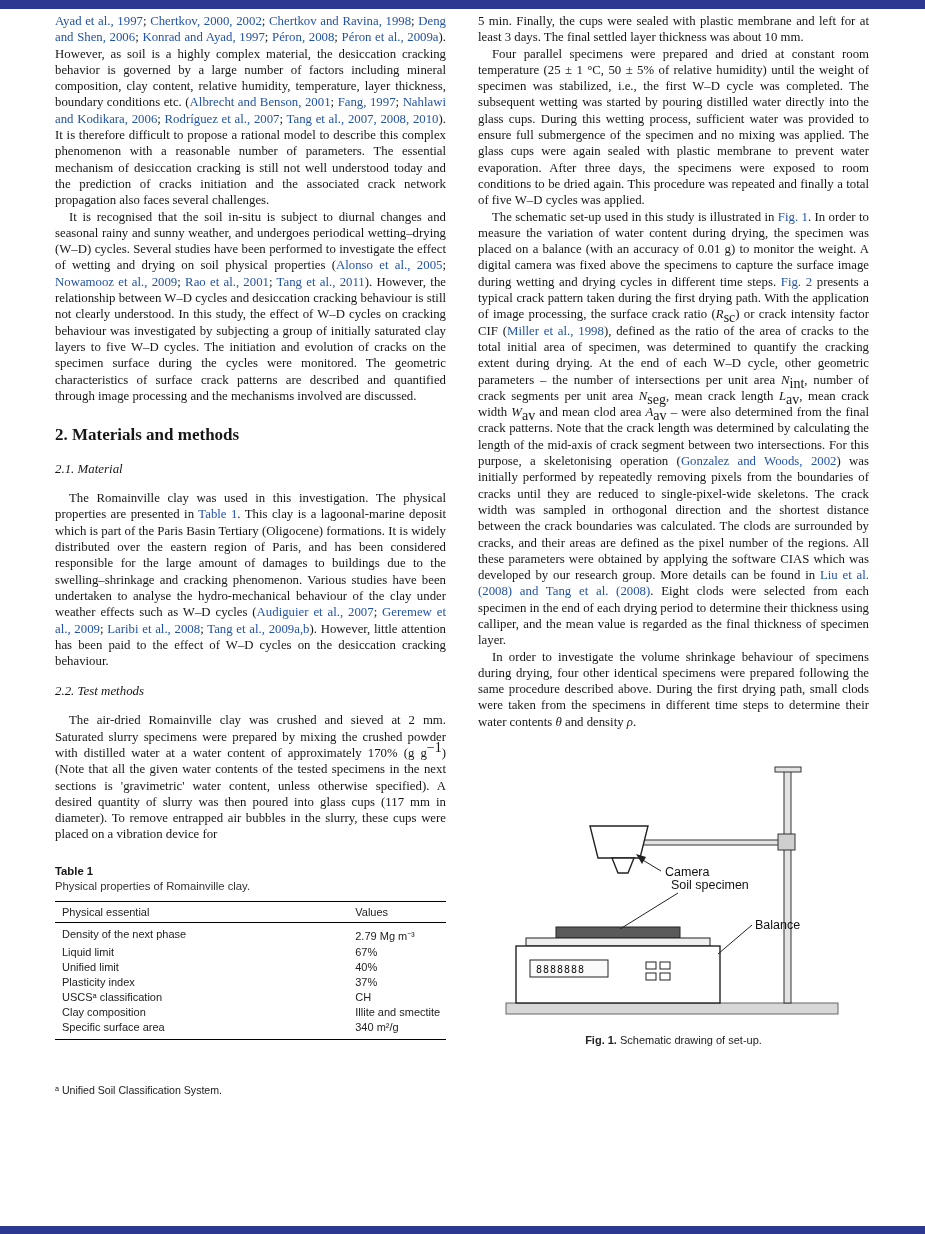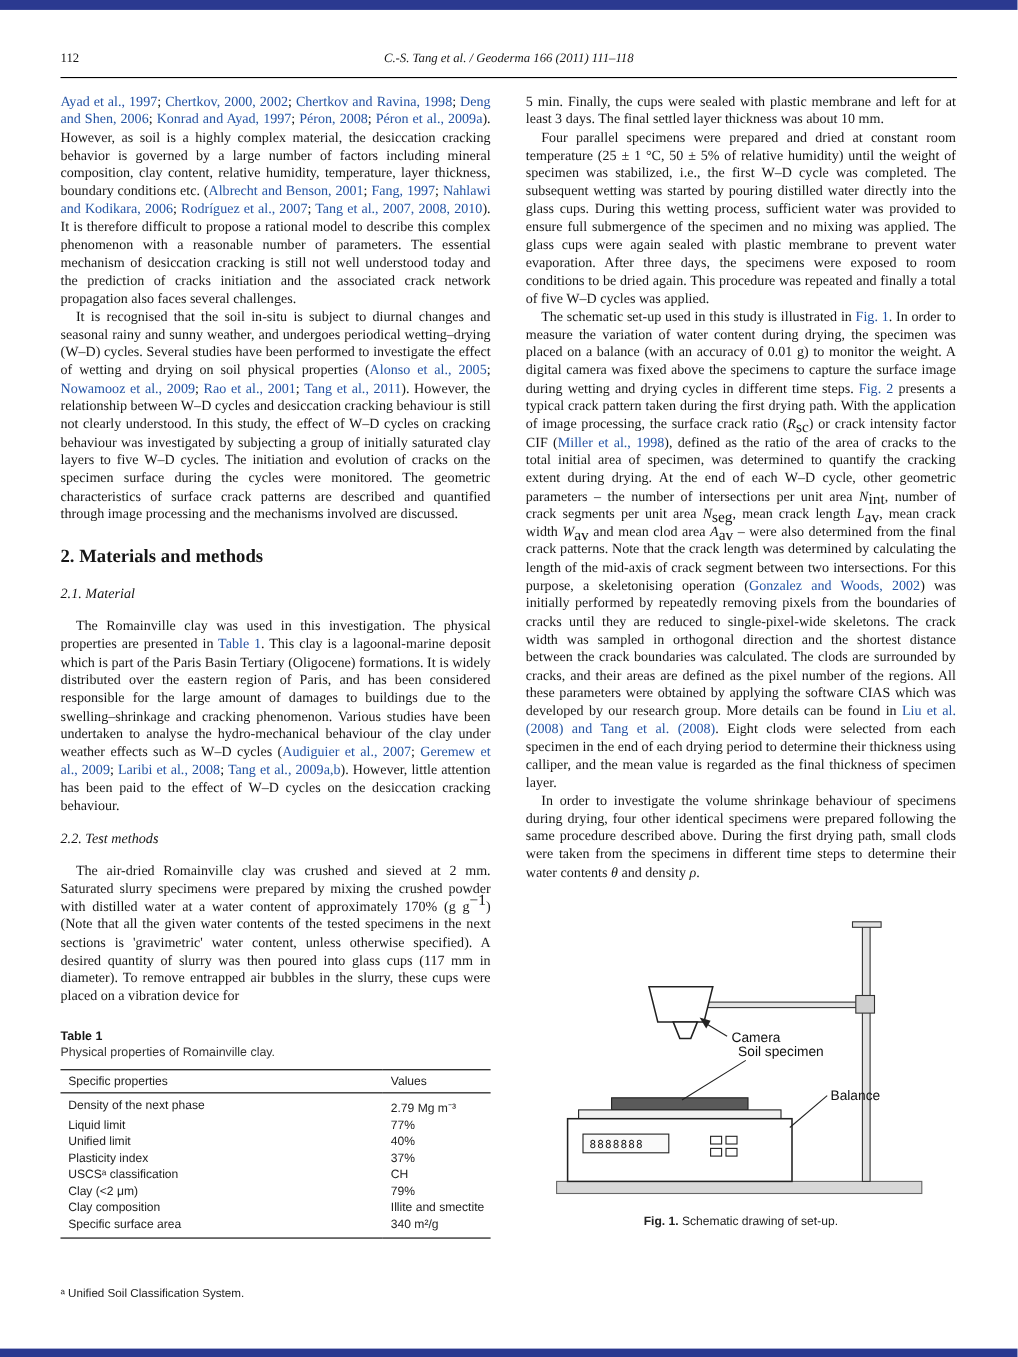--- a/index.html
+++ b/index.html
@@ -66,24 +66,20 @@
   }
   .fig-caption .cap-label{font-weight:bold;}
 </style>
 </head>
 <body data-name="journal-page">
 
 <div class="edge-bar edge-top" data-name="top-border-bar"></div>
 
 <div class="page-inner" data-name="page-content">
 
-  <div class="header" data-name="page-header">
-    <span class="pagenum" data-name="page-number">112</span>
-    <span class="running-title" data-name="running-header">C.-S. Tang et al. / Geoderma 166 (2011) 111–118</span>
-  </div>
 
   <div class="cols" data-name="two-column-layout">
 
     <div class="col" data-name="left-column">
       <p class="body" data-name="paragraph"><span class="cite" data-name="citation-link">Ayad et al., 1997</span>; <span class="cite" data-name="citation-link">Chertkov, 2000, 2002</span>; <span class="cite" data-name="citation-link">Chertkov and Ravina, 1998</span>; <span class="cite" data-name="citation-link">Deng and Shen, 2006</span>; <span class="cite" data-name="citation-link">Konrad and Ayad, 1997</span>; <span class="cite" data-name="citation-link">Péron, 2008</span>; <span class="cite" data-name="citation-link">Péron et al., 2009a</span>). However, as soil is a highly complex material, the desiccation cracking behavior is governed by a large number of factors including mineral composition, clay content, relative humidity, temperature, layer thickness, boundary conditions etc. (<span class="cite" data-name="citation-link">Albrecht and Benson, 2001</span>; <span class="cite" data-name="citation-link">Fang, 1997</span>; <span class="cite" data-name="citation-link">Nahlawi and Kodikara, 2006</span>; <span class="cite" data-name="citation-link">Rodríguez et al., 2007</span>; <span class="cite" data-name="citation-link">Tang et al., 2007, 2008, 2010</span>). It is therefore difficult to propose a rational model to describe this complex phenomenon with a reasonable number of parameters. The essential mechanism of desiccation cracking is still not well understood today and the prediction of cracks initiation and the associated crack network propagation also faces several challenges.</p>
       <p class="body indent" data-name="paragraph">It is recognised that the soil in-situ is subject to diurnal changes and seasonal rainy and sunny weather, and undergoes periodical wetting–drying (W–D) cycles. Several studies have been performed to investigate the effect of wetting and drying on soil physical properties (<span class="cite" data-name="citation-link">Alonso et al., 2005</span>; <span class="cite" data-name="citation-link">Nowamooz et al., 2009</span>; <span class="cite" data-name="citation-link">Rao et al., 2001</span>; <span class="cite" data-name="citation-link">Tang et al., 2011</span>). However, the relationship between W–D cycles and desiccation cracking behaviour is still not clearly understood. In this study, the effect of W–D cycles on cracking behaviour was investigated by subjecting a group of initially saturated clay layers to five W–D cycles. The initiation and evolution of cracks on the specimen surface during the cycles were monitored. The geometric characteristics of surface crack patterns are described and quantified through image processing and the mechanisms involved are discussed.</p>
 
       <h2 class="sec" data-name="section-heading-materials-and-methods">2. Materials and methods</h2>
 
       <h3 class="subsec" data-name="subsection-heading-material">2.1. Material</h3>
@@ -91,48 +87,44 @@
 
       <h3 class="subsec" data-name="subsection-heading-test-methods">2.2. Test methods</h3>
       <p class="body indent" data-name="paragraph">The air-dried Romainville clay was crushed and sieved at 2 mm. Saturated slurry specimens were prepared by mixing the crushed powder with distilled water at a water content of approximately 170% (g g<sup data-name="script-text">−1</sup>) (Note that all the given water contents of the tested specimens in the next sections is 'gravimetric' water content, unless otherwise specified). A desired quantity of slurry was then poured into glass cups (117 mm in diameter). To remove entrapped air bubbles in the slurry, these cups were placed on a vibration device for</p>
 
       <div class="table-block" data-name="table-1-block">
         <div class="table-label" data-name="table-label">Table 1</div>
         <div class="table-caption" data-name="table-caption">Physical properties of Romainville clay.</div>
         <table class="tbl" data-name="physical-properties-table">
           <thead>
             <tr data-name="table-header-row">
-              <th data-name="table-column-header">Specific properties</th>
+              <th data-name="table-column-header">Physical essential</th>
               <th data-name="table-column-header">Values</th>
             </tr>
           </thead>
           <tbody>
               <tr data-name="table-row">
                 <td data-name="table-cell">Density of the next phase</td>
                 <td data-name="table-cell">2.79 Mg m⁻³</td>
               </tr>
               <tr data-name="table-row">
                 <td data-name="table-cell">Liquid limit</td>
-                <td data-name="table-cell">77%</td>
+                <td data-name="table-cell">67%</td>
               </tr>
               <tr data-name="table-row">
                 <td data-name="table-cell">Unified limit</td>
                 <td data-name="table-cell">40%</td>
               </tr>
               <tr data-name="table-row">
                 <td data-name="table-cell">Plasticity index</td>
                 <td data-name="table-cell">37%</td>
               </tr>
               <tr data-name="table-row">
                 <td data-name="table-cell">USCSᵃ classification</td>
                 <td data-name="table-cell">CH</td>
-              </tr>
-              <tr data-name="table-row">
-                <td data-name="table-cell">Clay (&lt;2 μm)</td>
-                <td data-name="table-cell">79%</td>
               </tr>
               <tr data-name="table-row">
                 <td data-name="table-cell">Clay composition</td>
                 <td data-name="table-cell">Illite and smectite</td>
               </tr>
               <tr data-name="table-row">
                 <td data-name="table-cell">Specific surface area</td>
                 <td data-name="table-cell">340 m²/g</td>
               </tr>
             </tbody>

